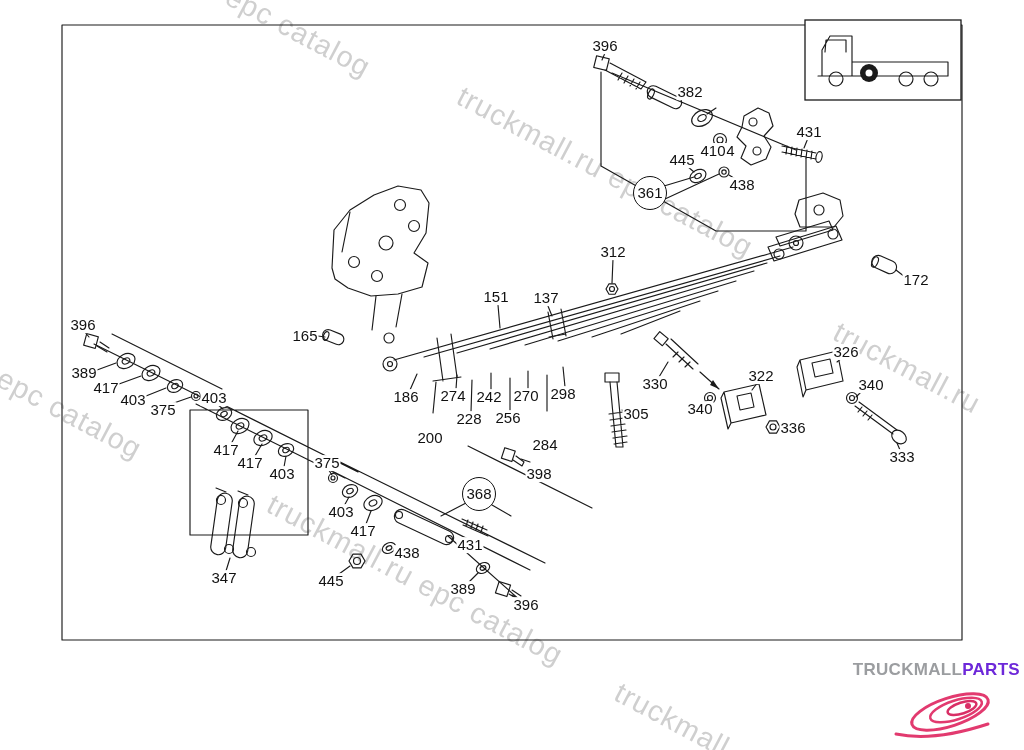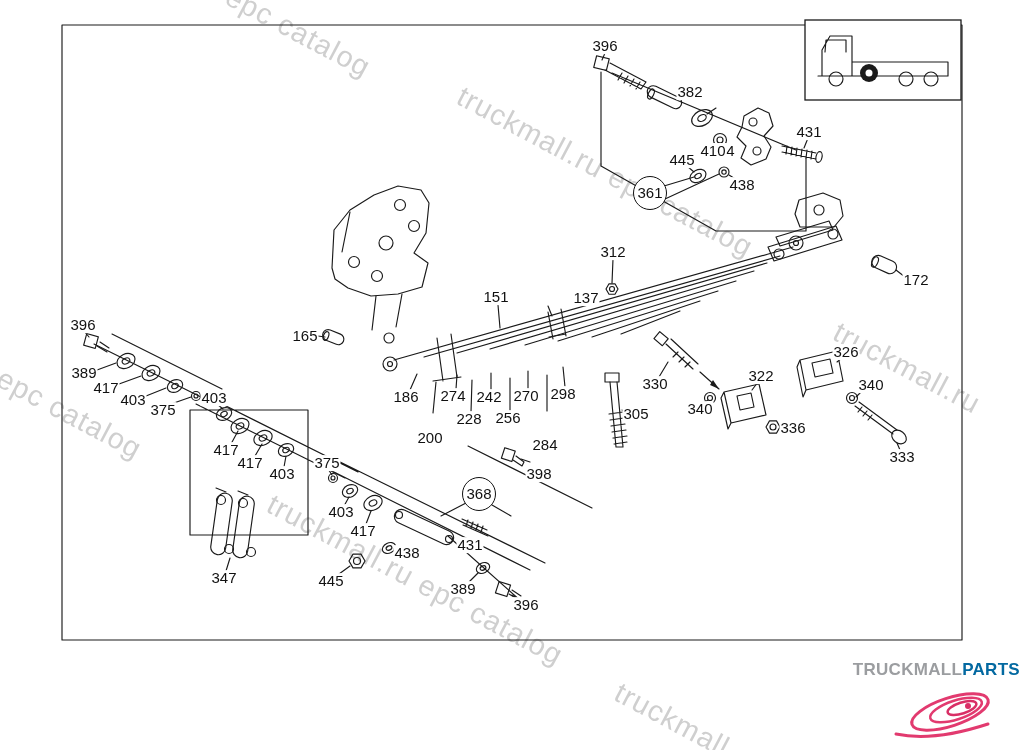--- a/index.html
+++ b/index.html
@@ -12,21 +12,21 @@
   .ln{stroke:#1a1a1a;fill:none;stroke-width:1.15;stroke-linecap:round;stroke-linejoin:round;}
   .fl{fill:#1a1a1a;stroke:none;}
   .wfl{fill:#ffffff;stroke:#1a1a1a;stroke-width:1.3;}
   .part-label{position:absolute;transform:translate(-50%,-50%);font-size:15px;color:#111;
               background:#fff;padding:0 1px;line-height:1.05;white-space:nowrap;}
   .part-label.circled{width:34px;height:34px;line-height:32px;padding:0;text-align:center;
               border:1.4px solid #111;border-radius:50%;box-sizing:border-box;}
   .logo{position:absolute;top:660px;right:4px;width:180px;text-align:right;}
   .logo-text{font-weight:bold;font-size:17px;letter-spacing:0.3px;}
   .logo-text .brand{color:#9b9da0;}
-  .logo-text .accent{color:#0369a1;}
+  .logo-text .accent{color:#6d28d9;}
   .logo-swirl{display:block;margin:2px 2px 0 auto;}
 </style>
 </head>
 <body>
 
 <div class="stage">
 
   <div class="wm-layer">
       <div class="watermark" style="left: 298px; top: 32px; font-size: 29px; transform: translate(-50%, -50%) rotate(28deg);">epc catalog</div>
       <div class="watermark" style="left: 605px; top: 172px; font-size: 29px; transform: translate(-50%, -50%) rotate(28deg);">truckmall.ru epc catalog</div>
@@ -260,21 +260,21 @@
       <div class="part-label" style="left: 690px; top: 92px;">382</div>
       <div class="part-label" style="left: 722px; top: 103px; margin-top: 48px;">424</div>
       <div class="part-label" style="left: 809px; top: 132px;">431</div>
       <div class="part-label" style="left: 713px; top: 151px;">410</div>
       <div class="part-label" style="left: 682px; top: 160px;">445</div>
       <div class="part-label" style="left: 742px; top: 185px;">438</div>
       <div class="part-label circled" style="left: 650px; top: 193px;">361</div>
       <div class="part-label" style="left: 613px; top: 252px;">312</div>
       <div class="part-label" style="left: 916px; top: 280px;">172</div>
       <div class="part-label" style="left: 496px; top: 297px;">151</div>
-      <div class="part-label" style="left: 546px; top: 298px; margin-left: 40px;">137</div>
+      <div class="part-label" style="left: 546px; top: 298px;">137</div>
       <div class="part-label" style="left: 305px; top: 336px;">165</div>
       <div class="part-label" style="left: 83px; top: 325px;">396</div>
       <div class="part-label" style="left: 84px; top: 373px;">389</div>
       <div class="part-label" style="left: 106px; top: 388px;">417</div>
       <div class="part-label" style="left: 133px; top: 400px;">403</div>
       <div class="part-label" style="left: 163px; top: 410px;">375</div>
       <div class="part-label" style="left: 214px; top: 398px;">403</div>
       <div class="part-label" style="left: 226px; top: 450px;">417</div>
       <div class="part-label" style="left: 250px; top: 463px;">417</div>
       <div class="part-label" style="left: 282px; top: 474px;">403</div>

